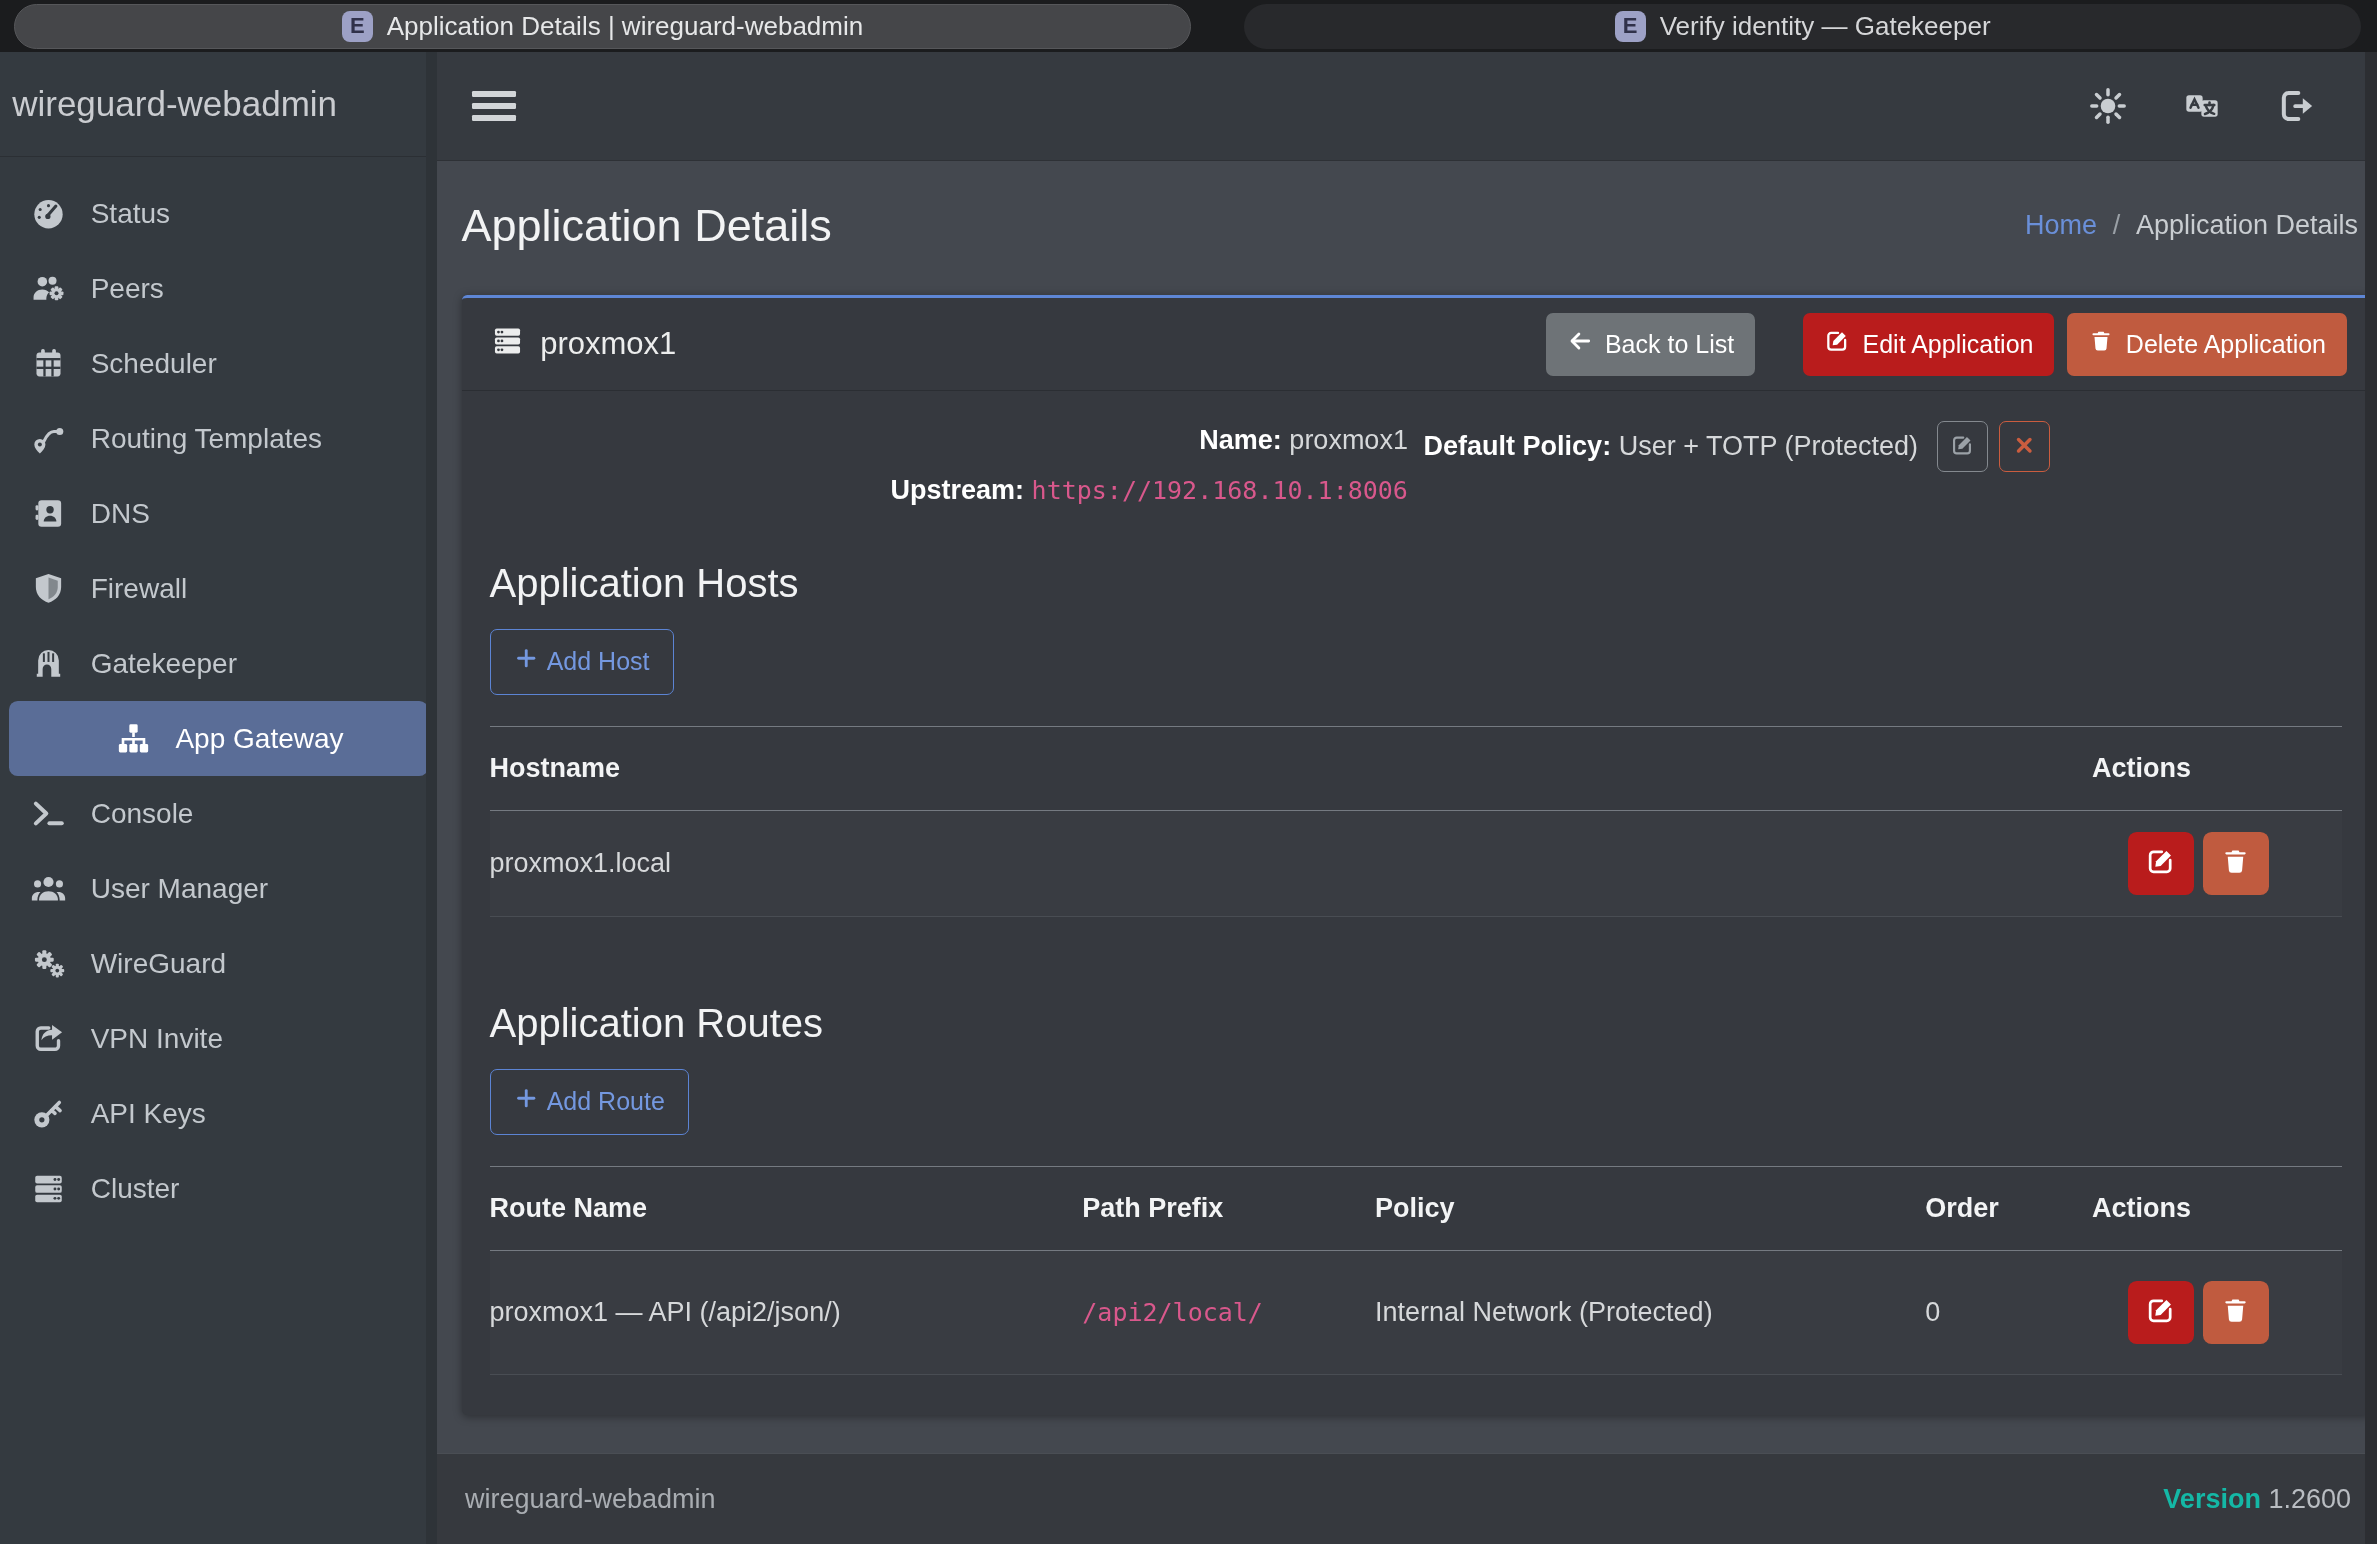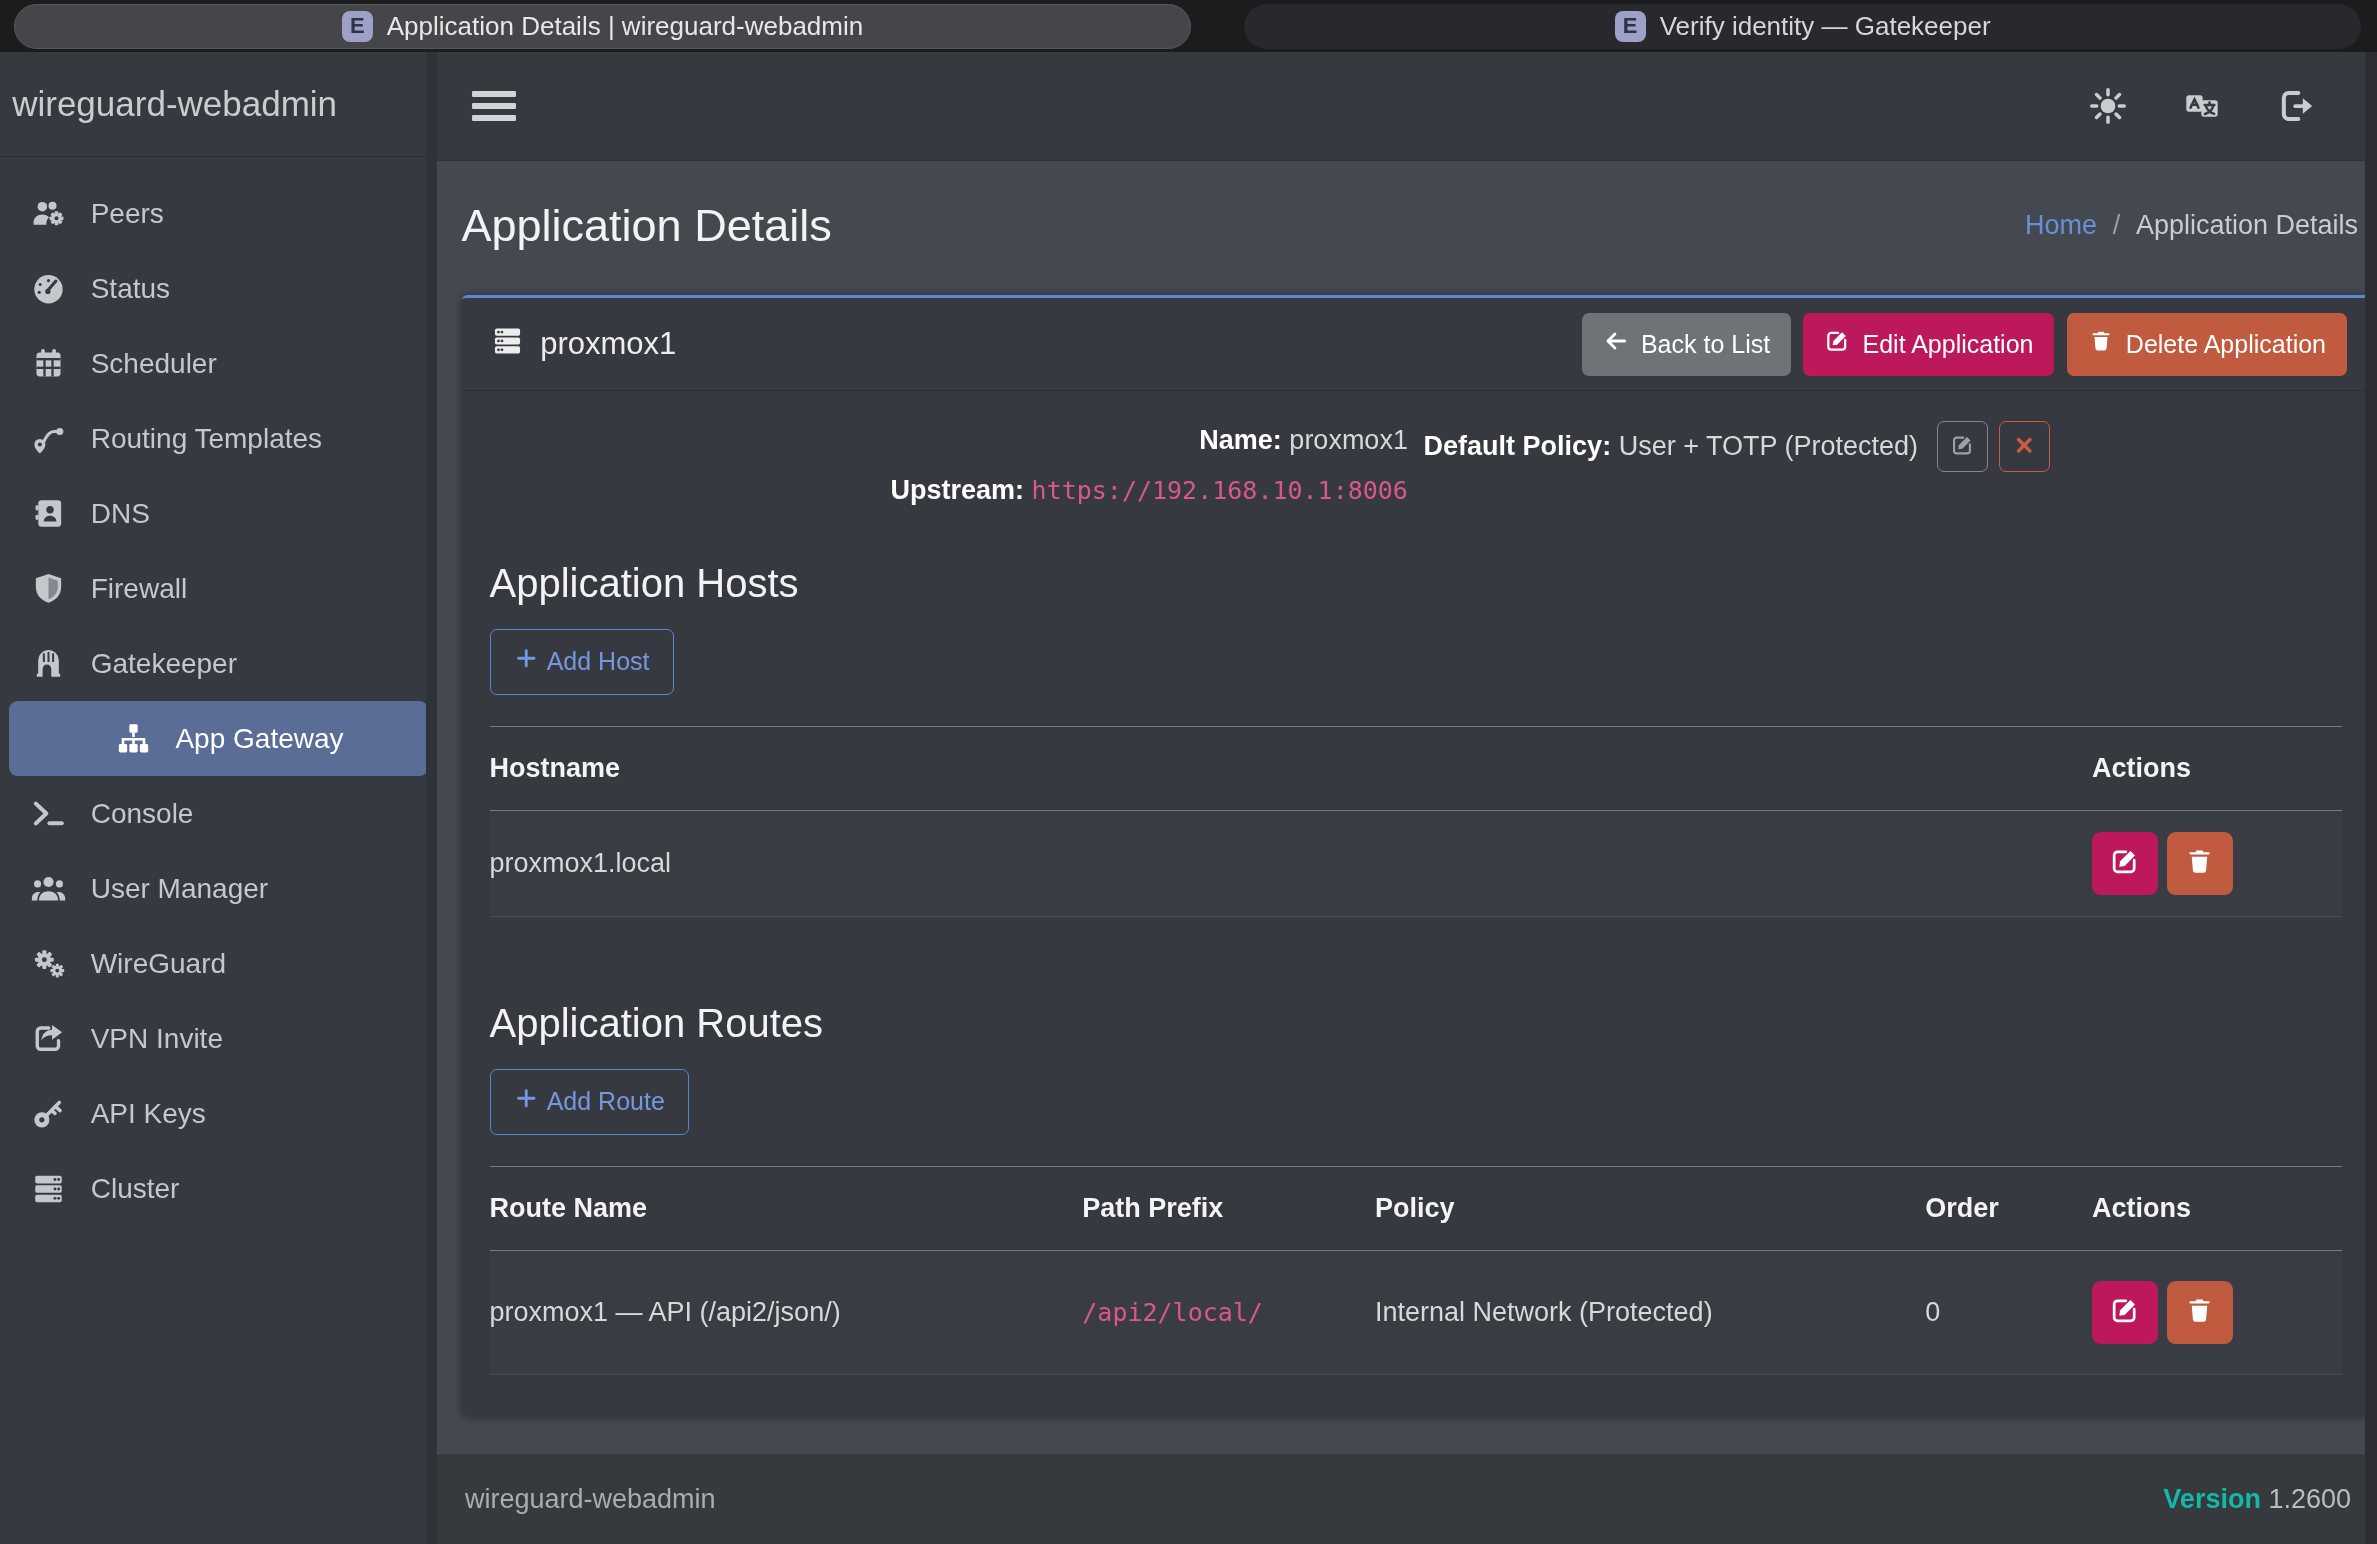--- a/index.html
+++ b/index.html
@@ -59,21 +59,21 @@
   .card-header { height:93px; display:flex; align-items:center; justify-content:space-between;
                  padding:0 23px 0 28px; border-bottom:0.9px solid #2b2e33; }
   .card-title { display:flex; align-items:center; gap:15.7px; font-size:31px; font-weight:500;
                 color:#eceded; --cut:#36393f; }
   .card-title svg { width:35px; height:35px; }
   .card-actions { display:flex; gap:12.2px; }
   .btn { display:inline-flex; align-items:center; gap:12.2px; height:63px; padding:0 21px;
          border-radius:7px; border:none; font-size:25px; color:#fff; font-family:inherit; cursor:pointer; }
   .btn svg { width:26px; height:26px; }
   .btn-gray { background:#6e7377; }
-  .btn-blue { background:#be185d; }
+  .btn-blue { background:#b91c1c;margin-left:36px; }
   .btn-red  { background:#c05b3f; }
 
   .card-body { padding:30px 28px 40px; }
   .meta-row { display:flex; }
   .meta-col { flex:1; min-width:0; }
   .meta-col p { margin:0 0 12.2px; font-size:27px; color:#d6d8da; line-height:38px;text-align:right; }
   b.lbl { color:#ffffff; font-weight:700; }
   code { font-family:"DejaVu Sans Mono",monospace; font-size:25px; color:#d9588c; }
   .meta-right { padding-left:15.7px; display:flex; align-items:center; gap:10.5px;
                 font-size:27px; color:#d6d8da; align-self:flex-start; }
@@ -124,50 +124,50 @@
 
 <div class="app">
 
   <aside class="sidebar">
     <div class="brand">wireguard-webadmin</div>
     <nav class="nav">
 
       <div class="nav-item">
         <span class="nav-icon">
             <svg viewBox="0 0 24 24">
+              <circle cx="12" cy="12.5" r="9.2" fill="currentColor"></circle>
+              <path d="M11.2 13.6L16.8 7.2" stroke="var(--cut)" stroke-width="2" stroke-linecap="round" fill="none"></path>
+              <circle cx="11.6" cy="13.9" r="1.7" fill="var(--cut)"></circle>
+              <circle cx="6.6" cy="9.4" r="1" fill="var(--cut)"></circle>
+              <circle cx="12" cy="6.9" r="1" fill="var(--cut)"></circle>
+              <circle cx="6" cy="14.5" r="1" fill="var(--cut)"></circle>
+            </svg>
+          </span>
+        <span class="nav-label">Status</span>
+      </div>
+
+      <div class="nav-item">
+        <span class="nav-icon">
+            <svg viewBox="0 0 24 24">
               <circle cx="8" cy="7.6" r="3.1" fill="currentColor"></circle>
               <path d="M2.3 17.8c0-3.1 2.5-5.2 5.7-5.2 1.8 0 3.4.7 4.4 1.8-1.1 1-1.8 2.4-1.8 4v.9H2.3z" fill="currentColor"></path>
               <circle cx="14.6" cy="6.9" r="2.6" fill="currentColor"></circle>
               <g fill="currentColor">
                 <rect x="16" y="10.6" width="2.4" height="9" rx="0.6"></rect>
                 <rect x="12.7" y="13.9" width="9" height="2.4" rx="0.6"></rect>
                 <g transform="rotate(45 17.2 15.1)">
                   <rect x="16" y="10.6" width="2.4" height="9" rx="0.6"></rect>
                   <rect x="12.7" y="13.9" width="9" height="2.4" rx="0.6"></rect>
                 </g>
                 <circle cx="17.2" cy="15.1" r="3.1"></circle>
               </g>
               <circle cx="17.2" cy="15.1" r="1.3" fill="var(--cut)"></circle>
             </svg>
           </span>
         <span class="nav-label">Peers</span>
-      </div>
-
-      <div class="nav-item">
-        <span class="nav-icon">
-            <svg viewBox="0 0 24 24">
-              <circle cx="12" cy="12.5" r="9.2" fill="currentColor"></circle>
-              <path d="M11.2 13.6L16.8 7.2" stroke="var(--cut)" stroke-width="2" stroke-linecap="round" fill="none"></path>
-              <circle cx="11.6" cy="13.9" r="1.7" fill="var(--cut)"></circle>
-              <circle cx="6.6" cy="9.4" r="1" fill="var(--cut)"></circle>
-              <circle cx="12" cy="6.9" r="1" fill="var(--cut)"></circle>
-              <circle cx="6" cy="14.5" r="1" fill="var(--cut)"></circle>
-            </svg>
-          </span>
-        <span class="nav-label">Status</span>
       </div>
 
       <div class="nav-item">
         <span class="nav-icon">
             <svg viewBox="0 0 24 24">
               <rect x="4.2" y="4.8" width="15.6" height="15.6" rx="2" fill="currentColor"></rect>
               <rect x="7.2" y="2.6" width="2.4" height="4.4" rx="1.1" fill="currentColor"></rect>
               <rect x="14.4" y="2.6" width="2.4" height="4.4" rx="1.1" fill="currentColor"></rect>
               <g stroke="var(--cut)" stroke-width="1.5">
                 <line x1="4.2" y1="9.2" x2="19.8" y2="9.2"></line>

